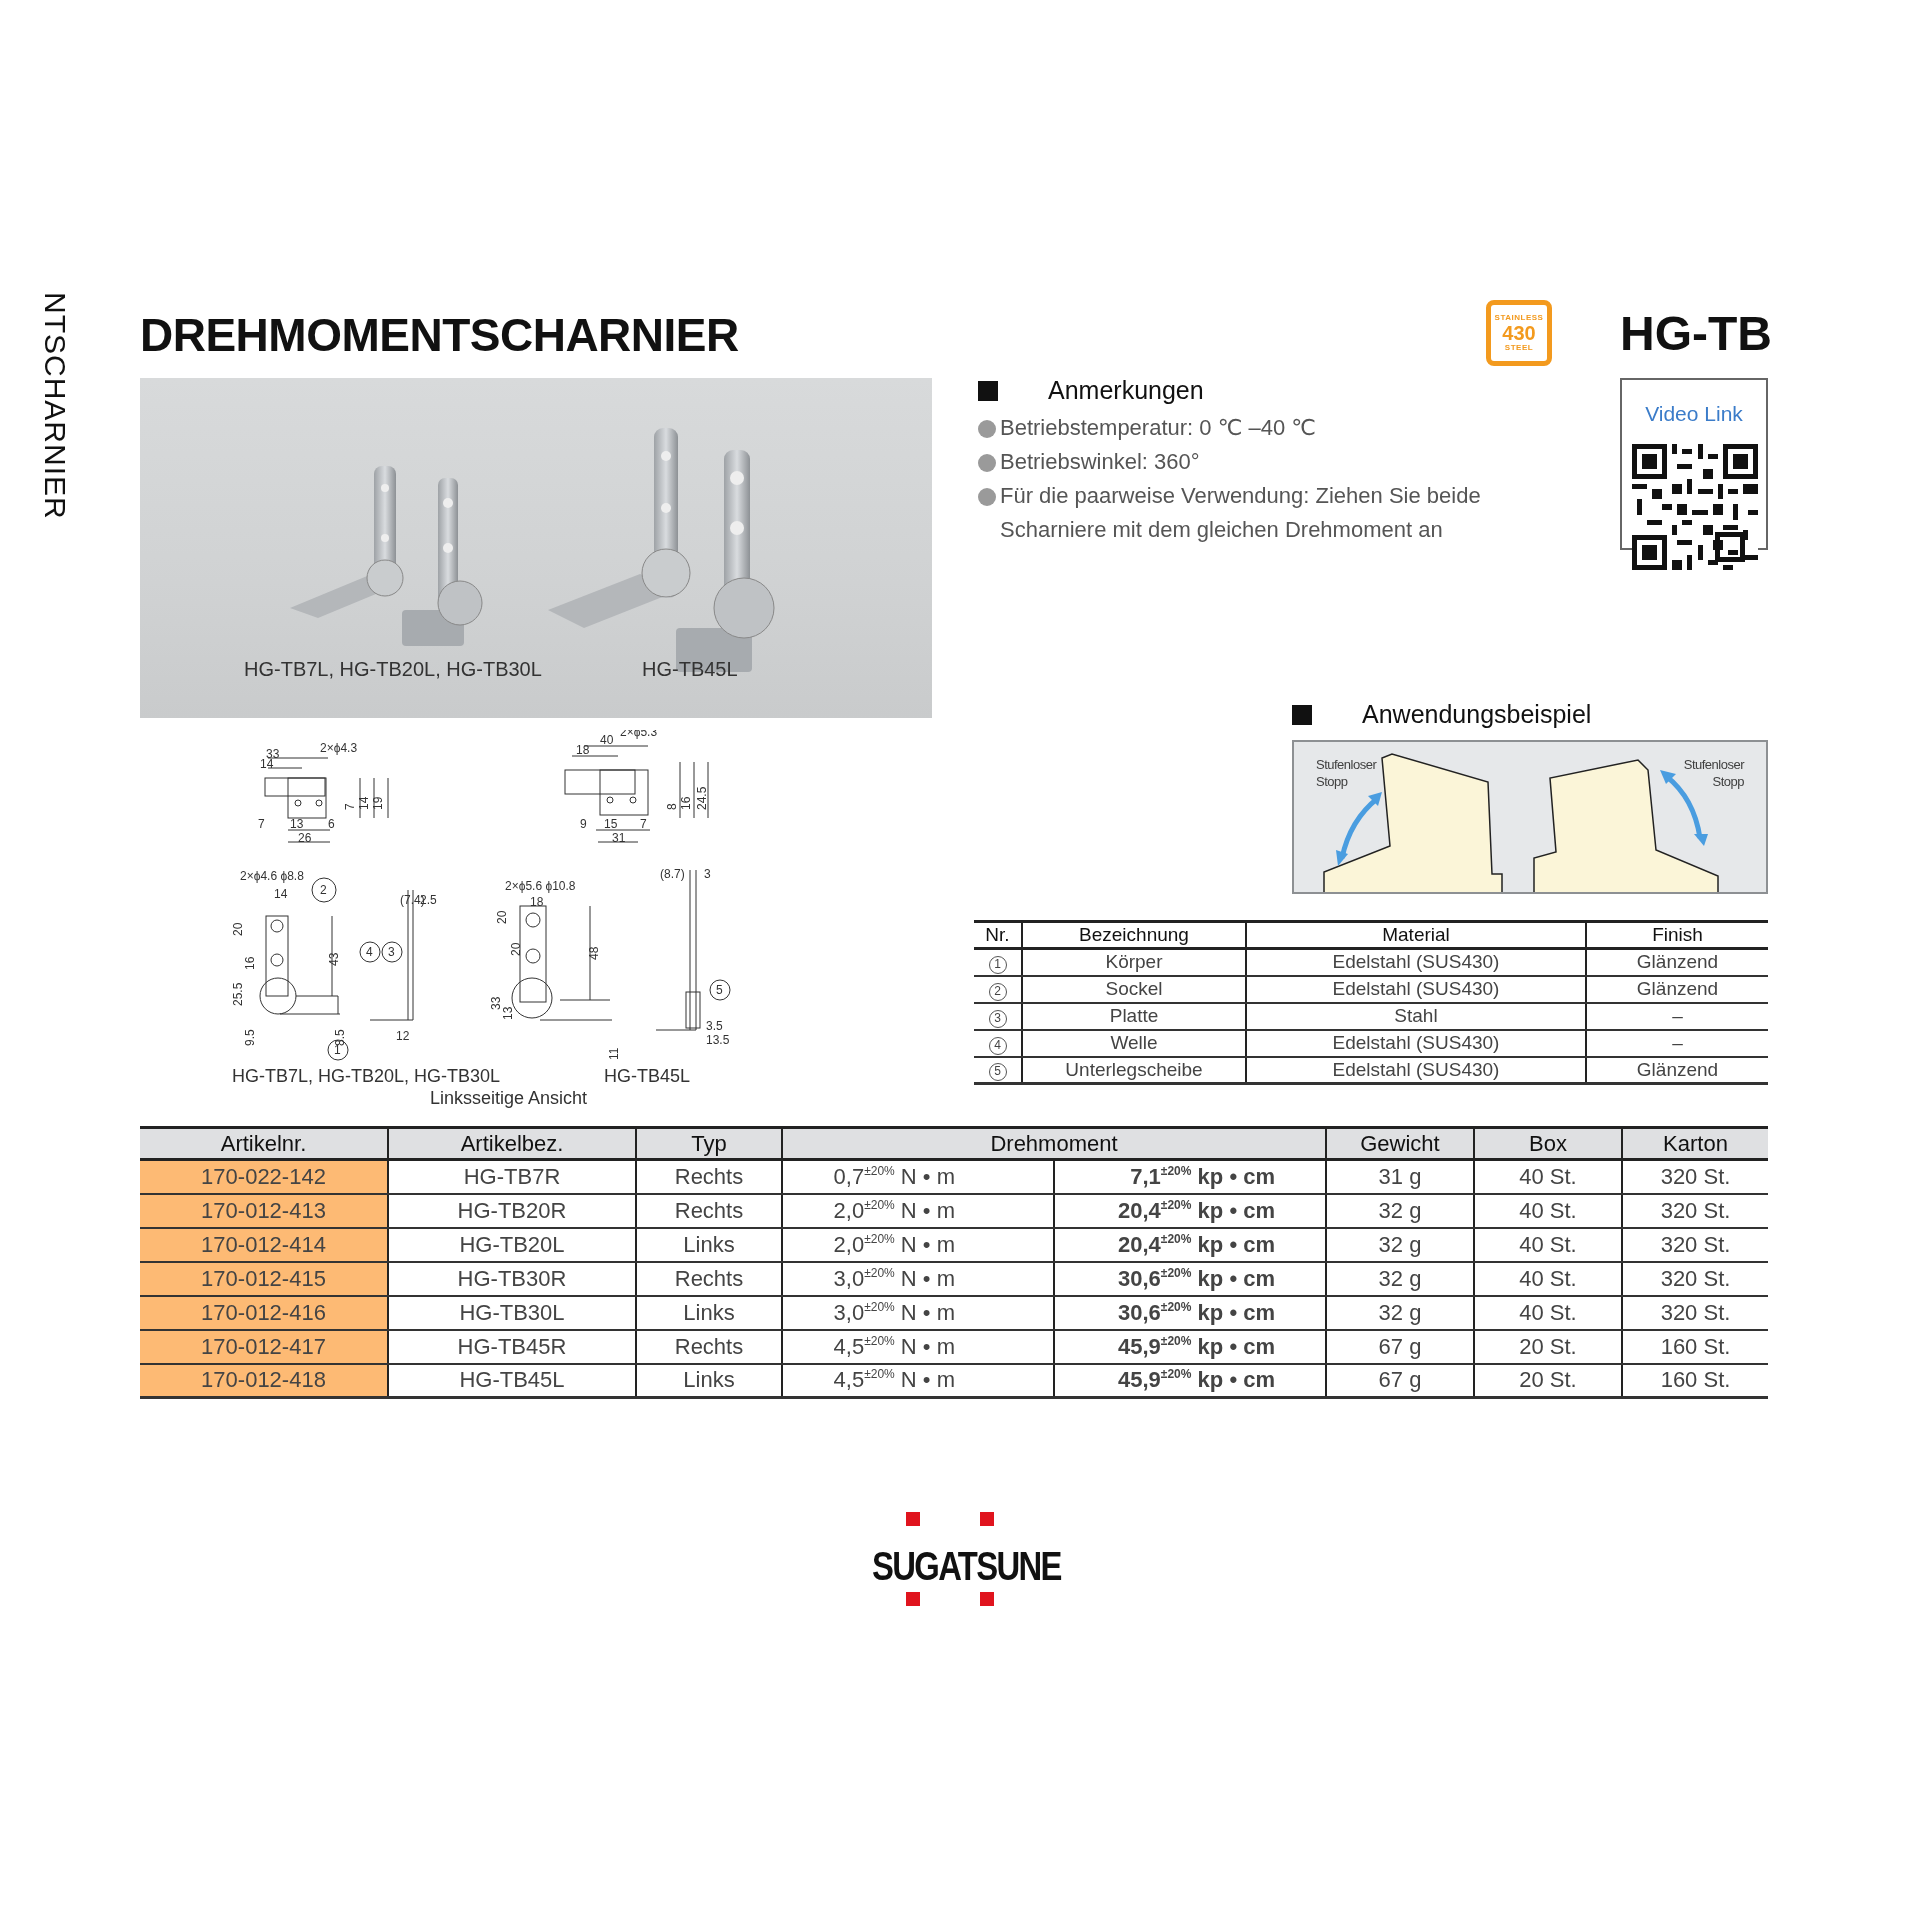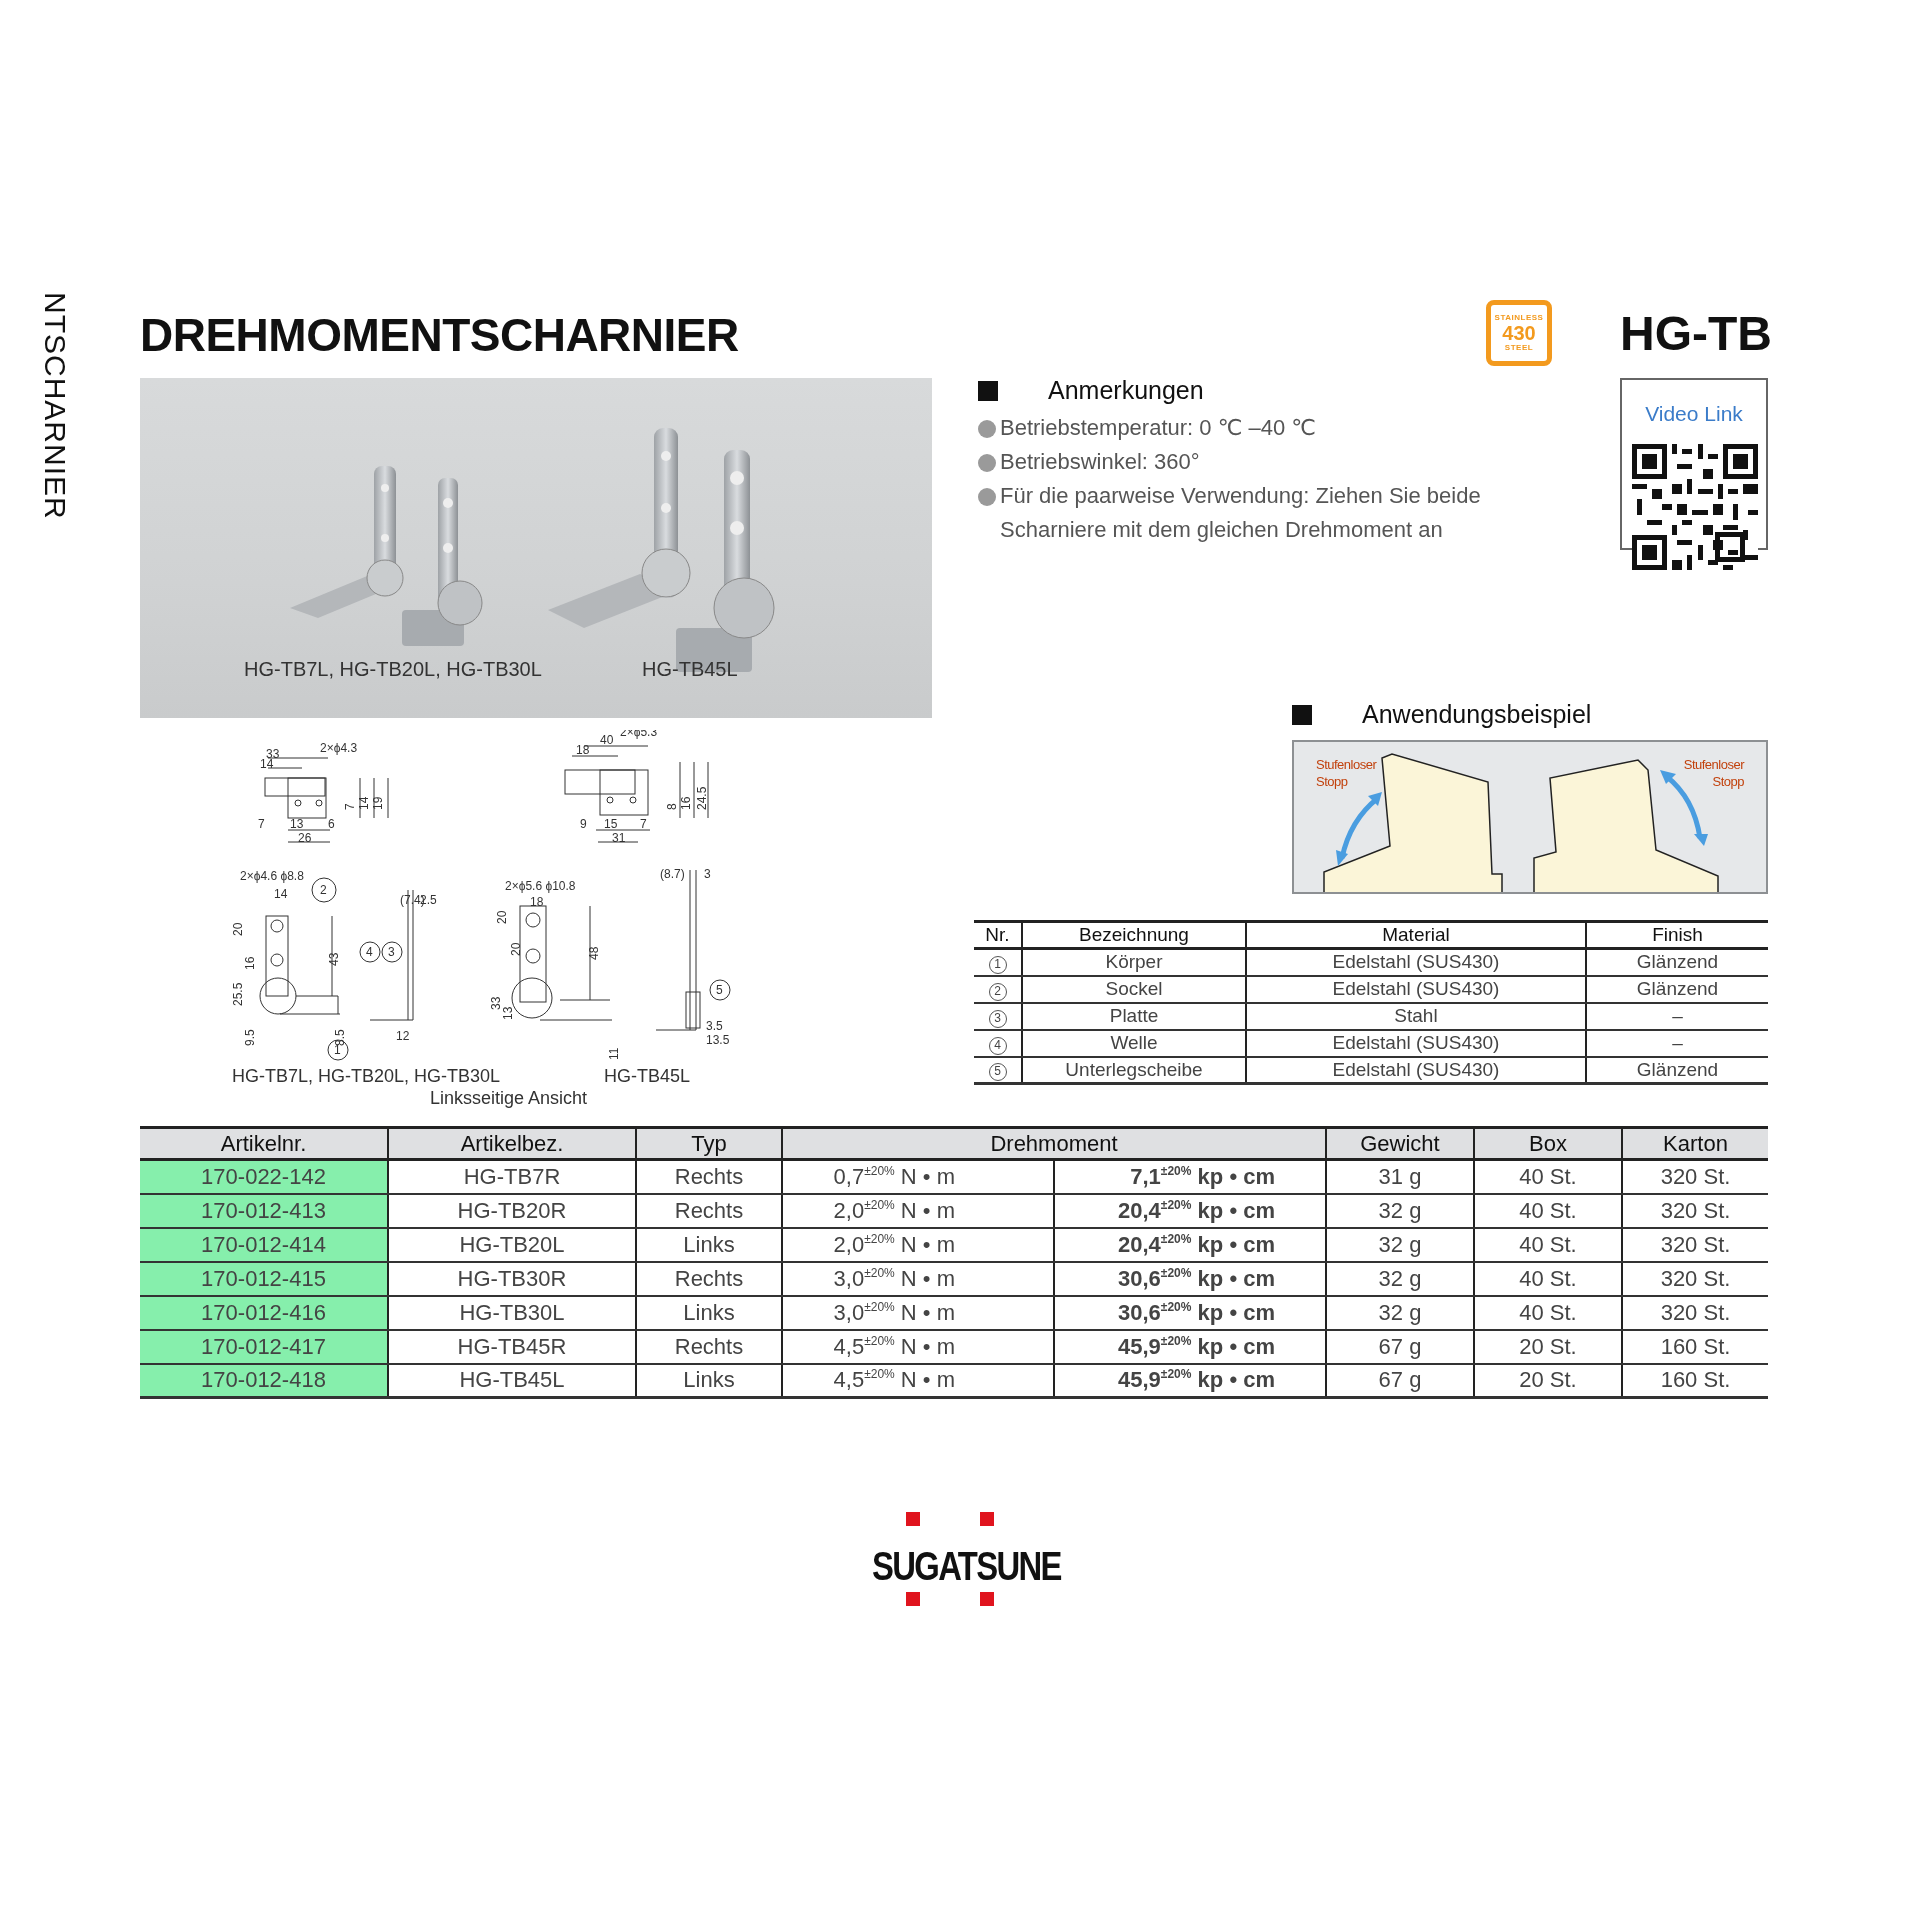--- a/index.html
+++ b/index.html
@@ -50,21 +50,21 @@
     border: 2px solid #666; background: #fff;
   }
   .video-box .vlabel { text-align: center; color: #3b7cc9; font-size: 21px; margin-top: 22px; }
   .video-box .qr { position: absolute; left: 10px; top: 64px; width: 126px; height: 126px; }
 
   .app-title { position: absolute; left: 1292px; top: 700px; }
   .app-fig {
     position: absolute; left: 1292px; top: 740px; width: 476px; height: 154px;
     background: #e6e8ea; border: 2px solid #8d9093; overflow: hidden;
   }
-  .app-label { position: absolute; font-size: 13px; color: #c2410c; line-height: 17px; letter-spacing: -0.5px; }
+  .app-label { position: absolute; font-size: 13px; color: #404040; line-height: 17px; letter-spacing: -0.5px; }
 
   .drawings { position: absolute; left: 220px; top: 730px; width: 620px; height: 380px; }
 
   table { border-collapse: collapse; font-family: "Liberation Sans", sans-serif; }
   .parts {
     position: absolute; left: 974px; top: 920px; width: 794px;
   }
   .parts th, .parts td { font-size: 19px; text-align: center; color: #444; height: 27px; padding: 0; }
   .parts th { color: #111; font-weight: normal; border-top: 3px solid #222; border-bottom: 3px solid #222; }
   .parts td { border-bottom: 2px solid #333; }
@@ -82,21 +82,21 @@
     background: #dfe0e2; font-weight: normal; color: #111; font-size: 22px; height: 32px;
     border-top: 3px solid #222; border-bottom: 3px solid #222; border-right: 2px solid #222;
   }
   .main-table th:last-child { border-right: none; }
   .main-table td {
     font-size: 22px; color: #444; text-align: center; height: 34px; padding: 0;
     border-bottom: 2px solid #333; border-right: 2px solid #222;
   }
   .main-table td:last-child { border-right: none; }
   .main-table tr:last-child td { border-bottom: 3px solid #333; }
-  .main-table td.art { background: #86efac; }
+  .main-table td.art { background: #fdba74; }
   .main-table td.nm { text-align: right; padding-right: 98px; }
   .main-table td.kp { text-align: right; padding-right: 50px; font-weight: bold; }
   .main-table sup { font-size: 12px; vertical-align: 9px; }
 
   .logo { position: absolute; left: 866px; top: 1508px; width: 170px; height: 110px; }
   .logo .sq { position: absolute; width: 14px; height: 14px; background: #e0141e; }
   .logo .word {
     position: absolute; left: 6px; top: 36px; font-size: 40px; font-weight: bold; color: #111;
     letter-spacing: -2px; transform: scaleX(0.82); transform-origin: left center;
     font-family: "Liberation Sans", sans-serif;

